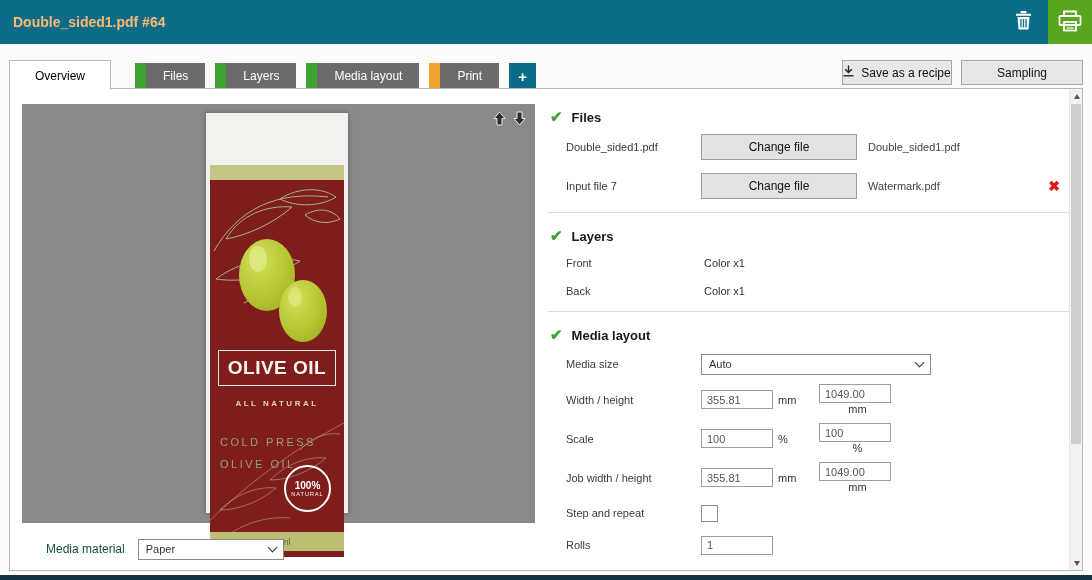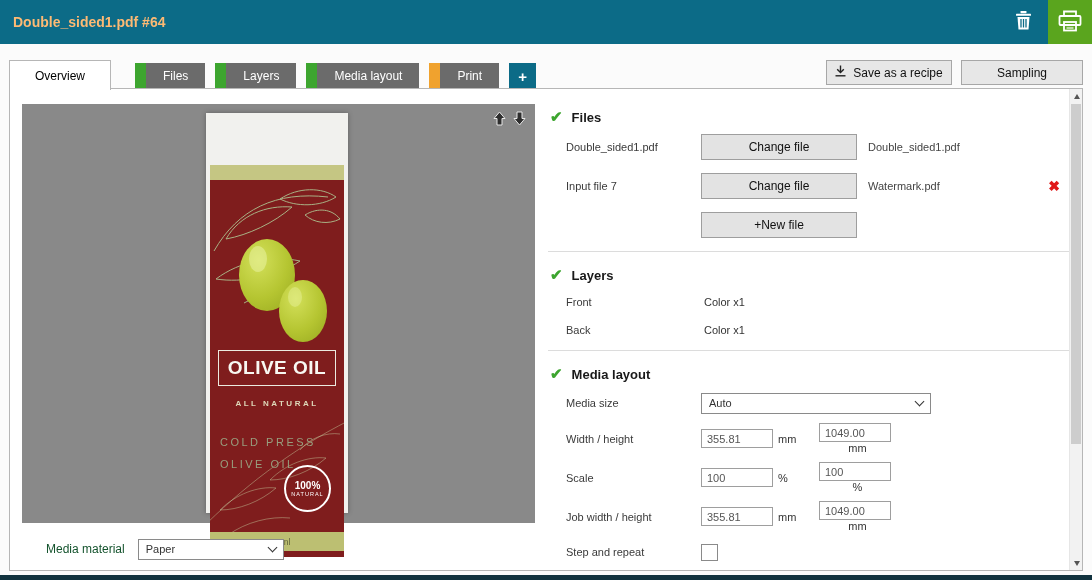--- a/index.html
+++ b/index.html
@@ -23,21 +23,21 @@
   .tab-gray { background:#6b6b6b; color:#fff; height:26px; margin-right:10px; }
   .chip { width:11px; align-self:stretch; }
   .chip-green { background:#3da52f; }
   .chip-amber { background:#f0a22e; }
   .tab-gray .tab-label { padding:0 17px; }
   .tab-plus { width:27px; height:26px; background:#0c6b87; color:#fff; font-size:15px; font-weight:bold;
               justify-content:center; margin-right:10px; }
   .tbtn { height:25px; margin-left:9px; background:#e7e7e7; border:1px solid #a7a7a7; font-size:12px; color:#111;
           display:flex; align-items:center; justify-content:center; gap:7px; cursor:pointer;
           align-self:flex-start; margin-top:1px; font-family:"Liberation Sans", sans-serif; }
-  .tbtn-save { width:126px; }
+  .tbtn-save { width:110px; }
   .tbtn-sampling { width:122px; }
 
   
   .panel { position:absolute; left:9px; right:9px; top:88px; bottom:9px; background:#fff; border:1px solid #b6b6b6; }
   .footer-strip { position:absolute; left:0; right:0; bottom:0; height:5px; background:#12333f; }
 
   
   .preview { position:absolute; left:12px; top:15px; width:513px; height:419px; background:#898989; }
   .flip-arrows { position:absolute; top:7px; right:9px; display:flex; gap:7px; }
   .flip-arrows span { cursor:pointer; display:flex; }
@@ -268,24 +268,20 @@
         <span class="flabel">Double_sided1.pdf</span>
         <button class="btnw">Change file</button>
         <span class="fvalue">Double_sided1.pdf</span>
       </div>
       <div class="frow">
         <span class="flabel">Input file 7</span>
         <button class="btnw">Change file</button>
         <span class="fvalue">Watermark.pdf</span>
         <span class="remove">✖</span>
       </div>
-      <div class="frow">
-        <span class="flabel"></span>
-        <button class="btnw">+New file</button>
-      </div>
 
       <div class="divider"></div>
 
       <div class="sec-header">
         <span class="check">✔</span>
         <span class="sec-title">Layers</span>
       </div>
       <div class="lrow">
         <span class="flabel">Front</span>
         <span class="lvalue">Color x1</span>

